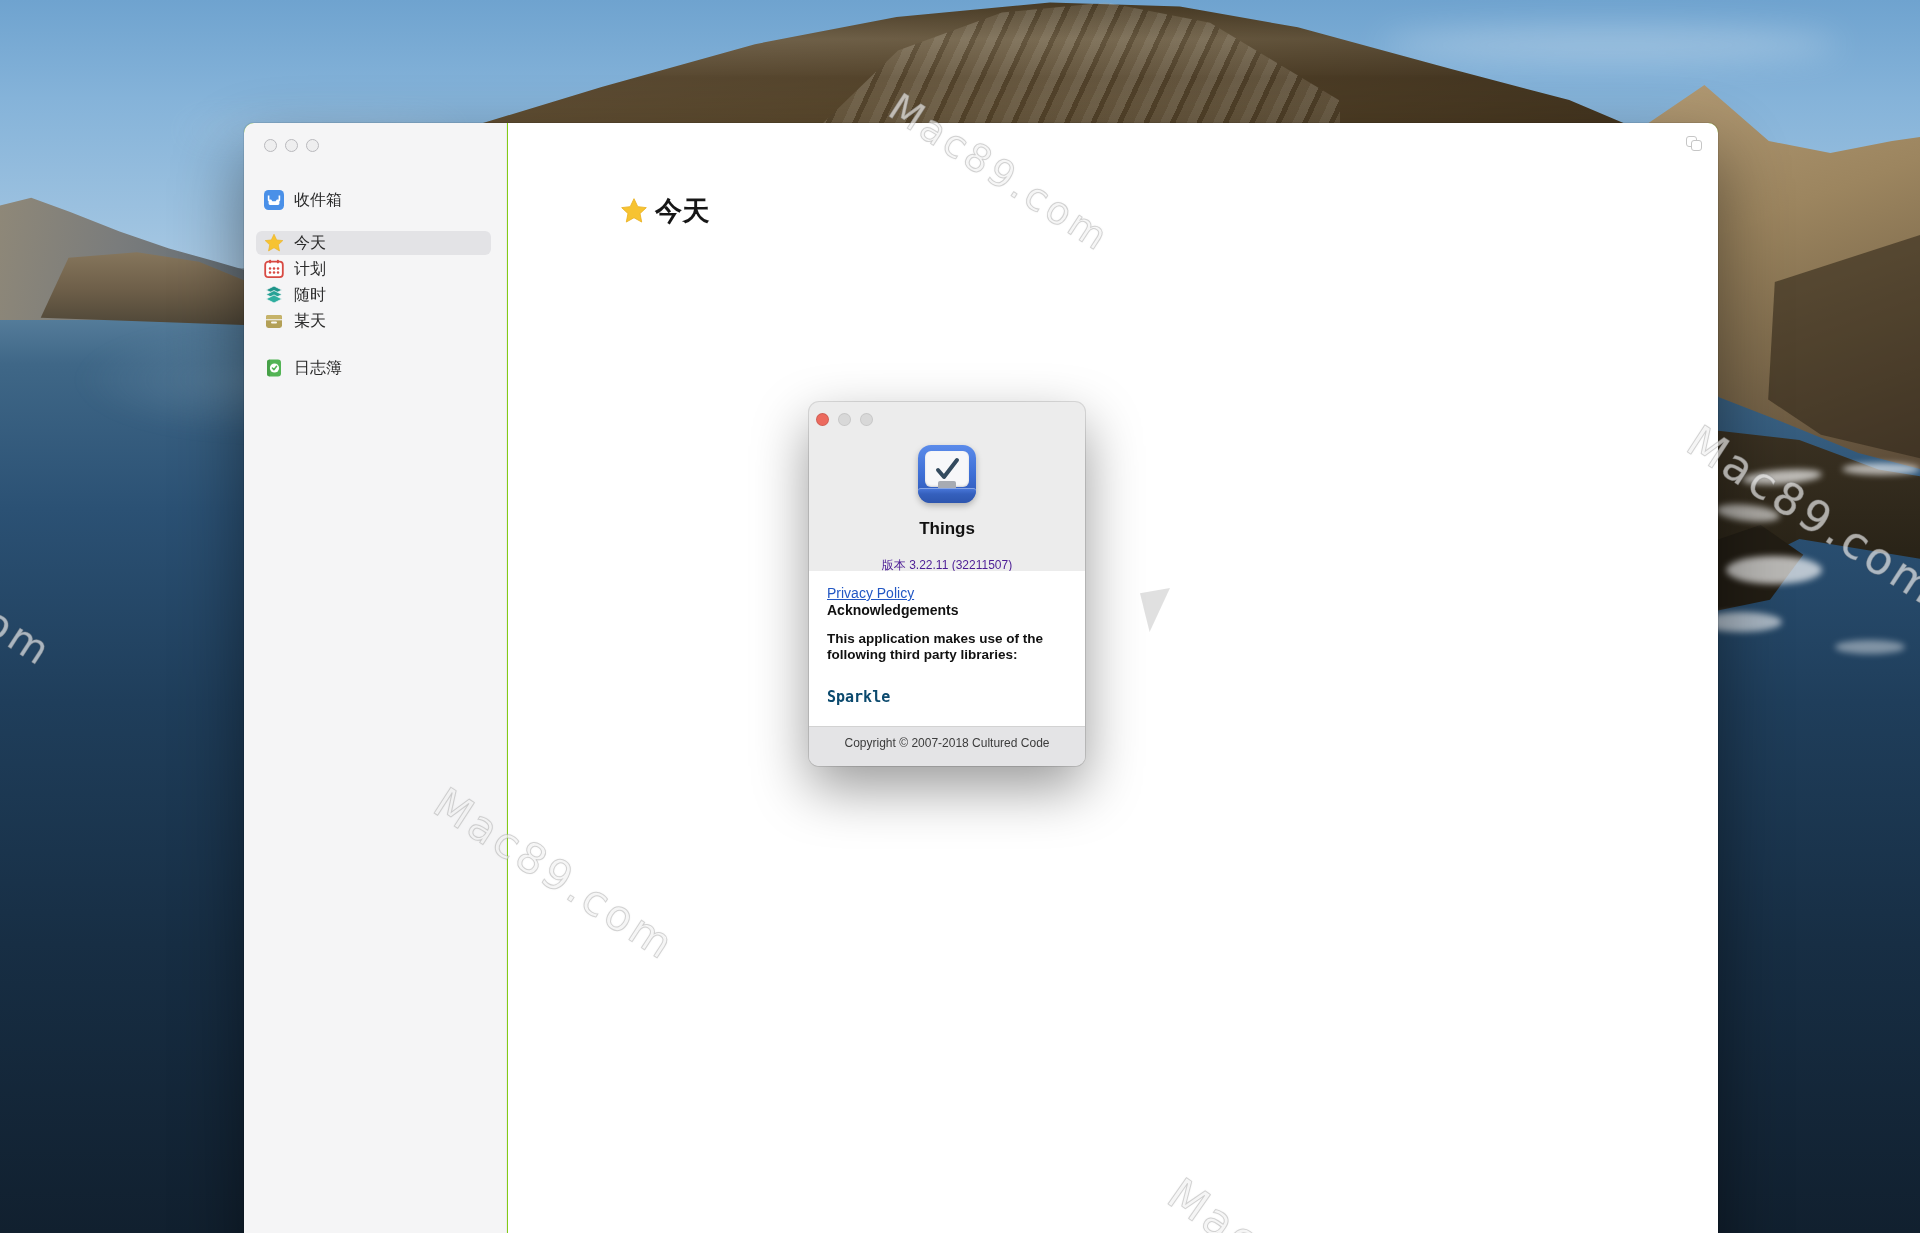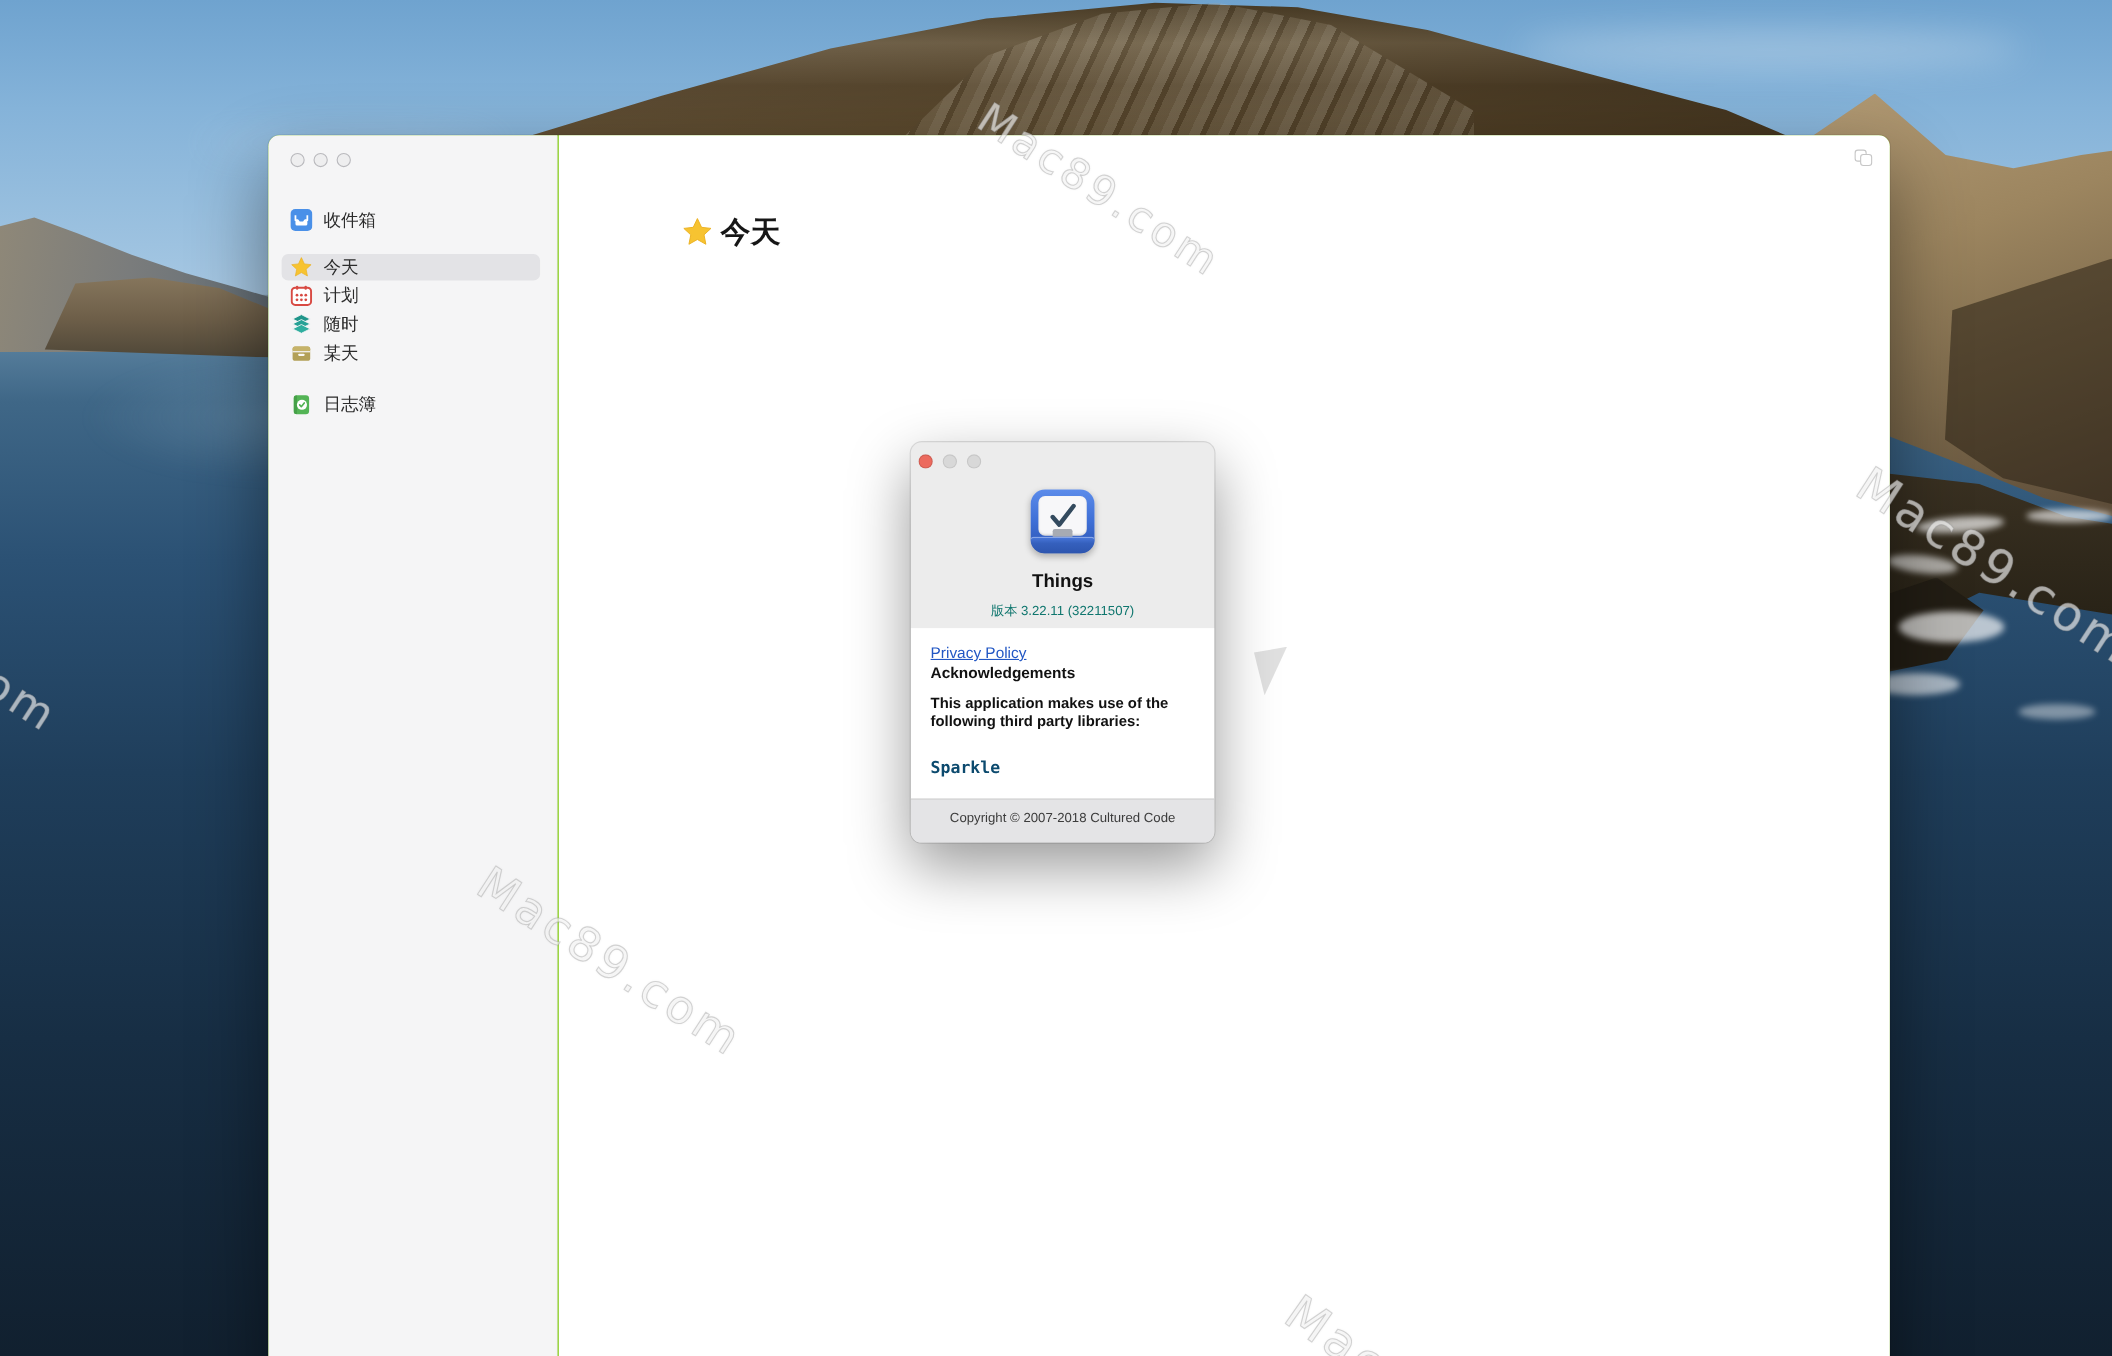--- a/index.html
+++ b/index.html
@@ -84,38 +84,38 @@
   .dup-icon .sq.front { left:5px; top:4px; }
   .empty-state-sliver { position:absolute; left:632px; top:465px; width:30px; height:44px;
     clip-path:polygon(0 12%,100% 0,32% 100%); background:#dadada; opacity:.85; }
   .main-toolbar-icon { position:absolute; bottom:26px; width:26px; height:26px; display:flex; align-items:center; justify-content:center; }
   .mt-plus  { left:365px; font-size:24px; color:#5f5f5f; }
   .mt-cal   { left:497px; }
   .mt-arrow { left:632px; font-size:22px; color:#bdbdbd; }
   .mt-search{ left:764px; }
 
   
-  .dialog { position:absolute; left:828px; top:402px; width:276px; height:364px; border-radius:10px;
+  .dialog { position:absolute; left:809px; top:402px; width:276px; height:364px; border-radius:10px;
     background:#ececec; box-shadow:0 22px 55px rgba(0,0,0,.4), 0 0 0 1px rgba(0,0,0,.12); z-index:20; overflow:hidden; }
   .dlg-titlebar { position:relative; height:28px; }
   .dlg-lights { position:absolute; left:7px; top:11px; display:flex; gap:9px; }
   .dlg-light { width:13px; height:13px; border-radius:50%; }
   .dlg-light.close { background:#ec6a5e; border:1px solid rgba(0,0,0,.12); }
   .dlg-light.dim { background:#d8d8d8; border:1px solid rgba(0,0,0,.08); }
   .dlg-header { text-align:center; }
   .app-icon { position:relative; width:58px; height:58px; margin:15px auto 0; border-radius:13px;
     background:linear-gradient(180deg,#5b8bea 0%,#3e6fd6 50%,#2c53b0 100%);
     box-shadow:0 3px 6px rgba(0,0,0,.25); }
   .app-icon .card { position:absolute; left:7px; top:6px; width:44px; height:36px; border-radius:6px;
     background:#f7f7f9; box-shadow:inset 0 -1px 2px rgba(0,0,0,.15); }
   .app-icon .tab { position:absolute; left:20px; bottom:12px; width:18px; height:10px; border-radius:2px; background:#a7abb3; }
   .app-icon .pocket { position:absolute; left:0; right:0; bottom:0; height:15px; border-radius:3px 3px 13px 13px;
     background:linear-gradient(180deg,#4a79dd 0%,#3560bd 40%,#2d55ae 100%); box-shadow:inset 0 1px 0 rgba(255,255,255,.35); }
   .app-name { margin-top:16px; font-size:17px; font-weight:bold; color:#111; }
-  .app-version { margin-top:8px; font-size:12px; color:#0f766e; }
+  .app-version { margin-top:18px; font-size:12px; color:#4c1d95; }
   .dlg-content { position:absolute; left:0; right:0; top:169px; bottom:40px; background:#fff; padding:0 18px; overflow:hidden; }
   .link { display:inline-block; margin-top:14px; font-size:14px; font-weight:normal; color:#2257c4; text-decoration:underline; cursor:pointer; }
   .ack { font-size:14px; font-weight:bold; color:#111; }
   .para { margin-top:13px; font-size:13.5px; font-weight:bold; color:#111; line-height:1.22; }
   .lib { margin-top:24px; font-size:15px; font-weight:bold; font-family:"DejaVu Sans Mono","Liberation Mono",monospace; color:#0c4a6e; }
   .dlg-footer { position:absolute; left:0; right:0; bottom:0; height:40px; background:#e4e4e6; border-top:1px solid #d2d2d2;
     text-align:center; padding-top:9px; font-size:12px; color:#3c3c3c; }
 
   
   .wm { position:absolute; z-index:40; font-family:"DejaVu Sans",sans-serif; color:rgba(255,255,255,.6);

